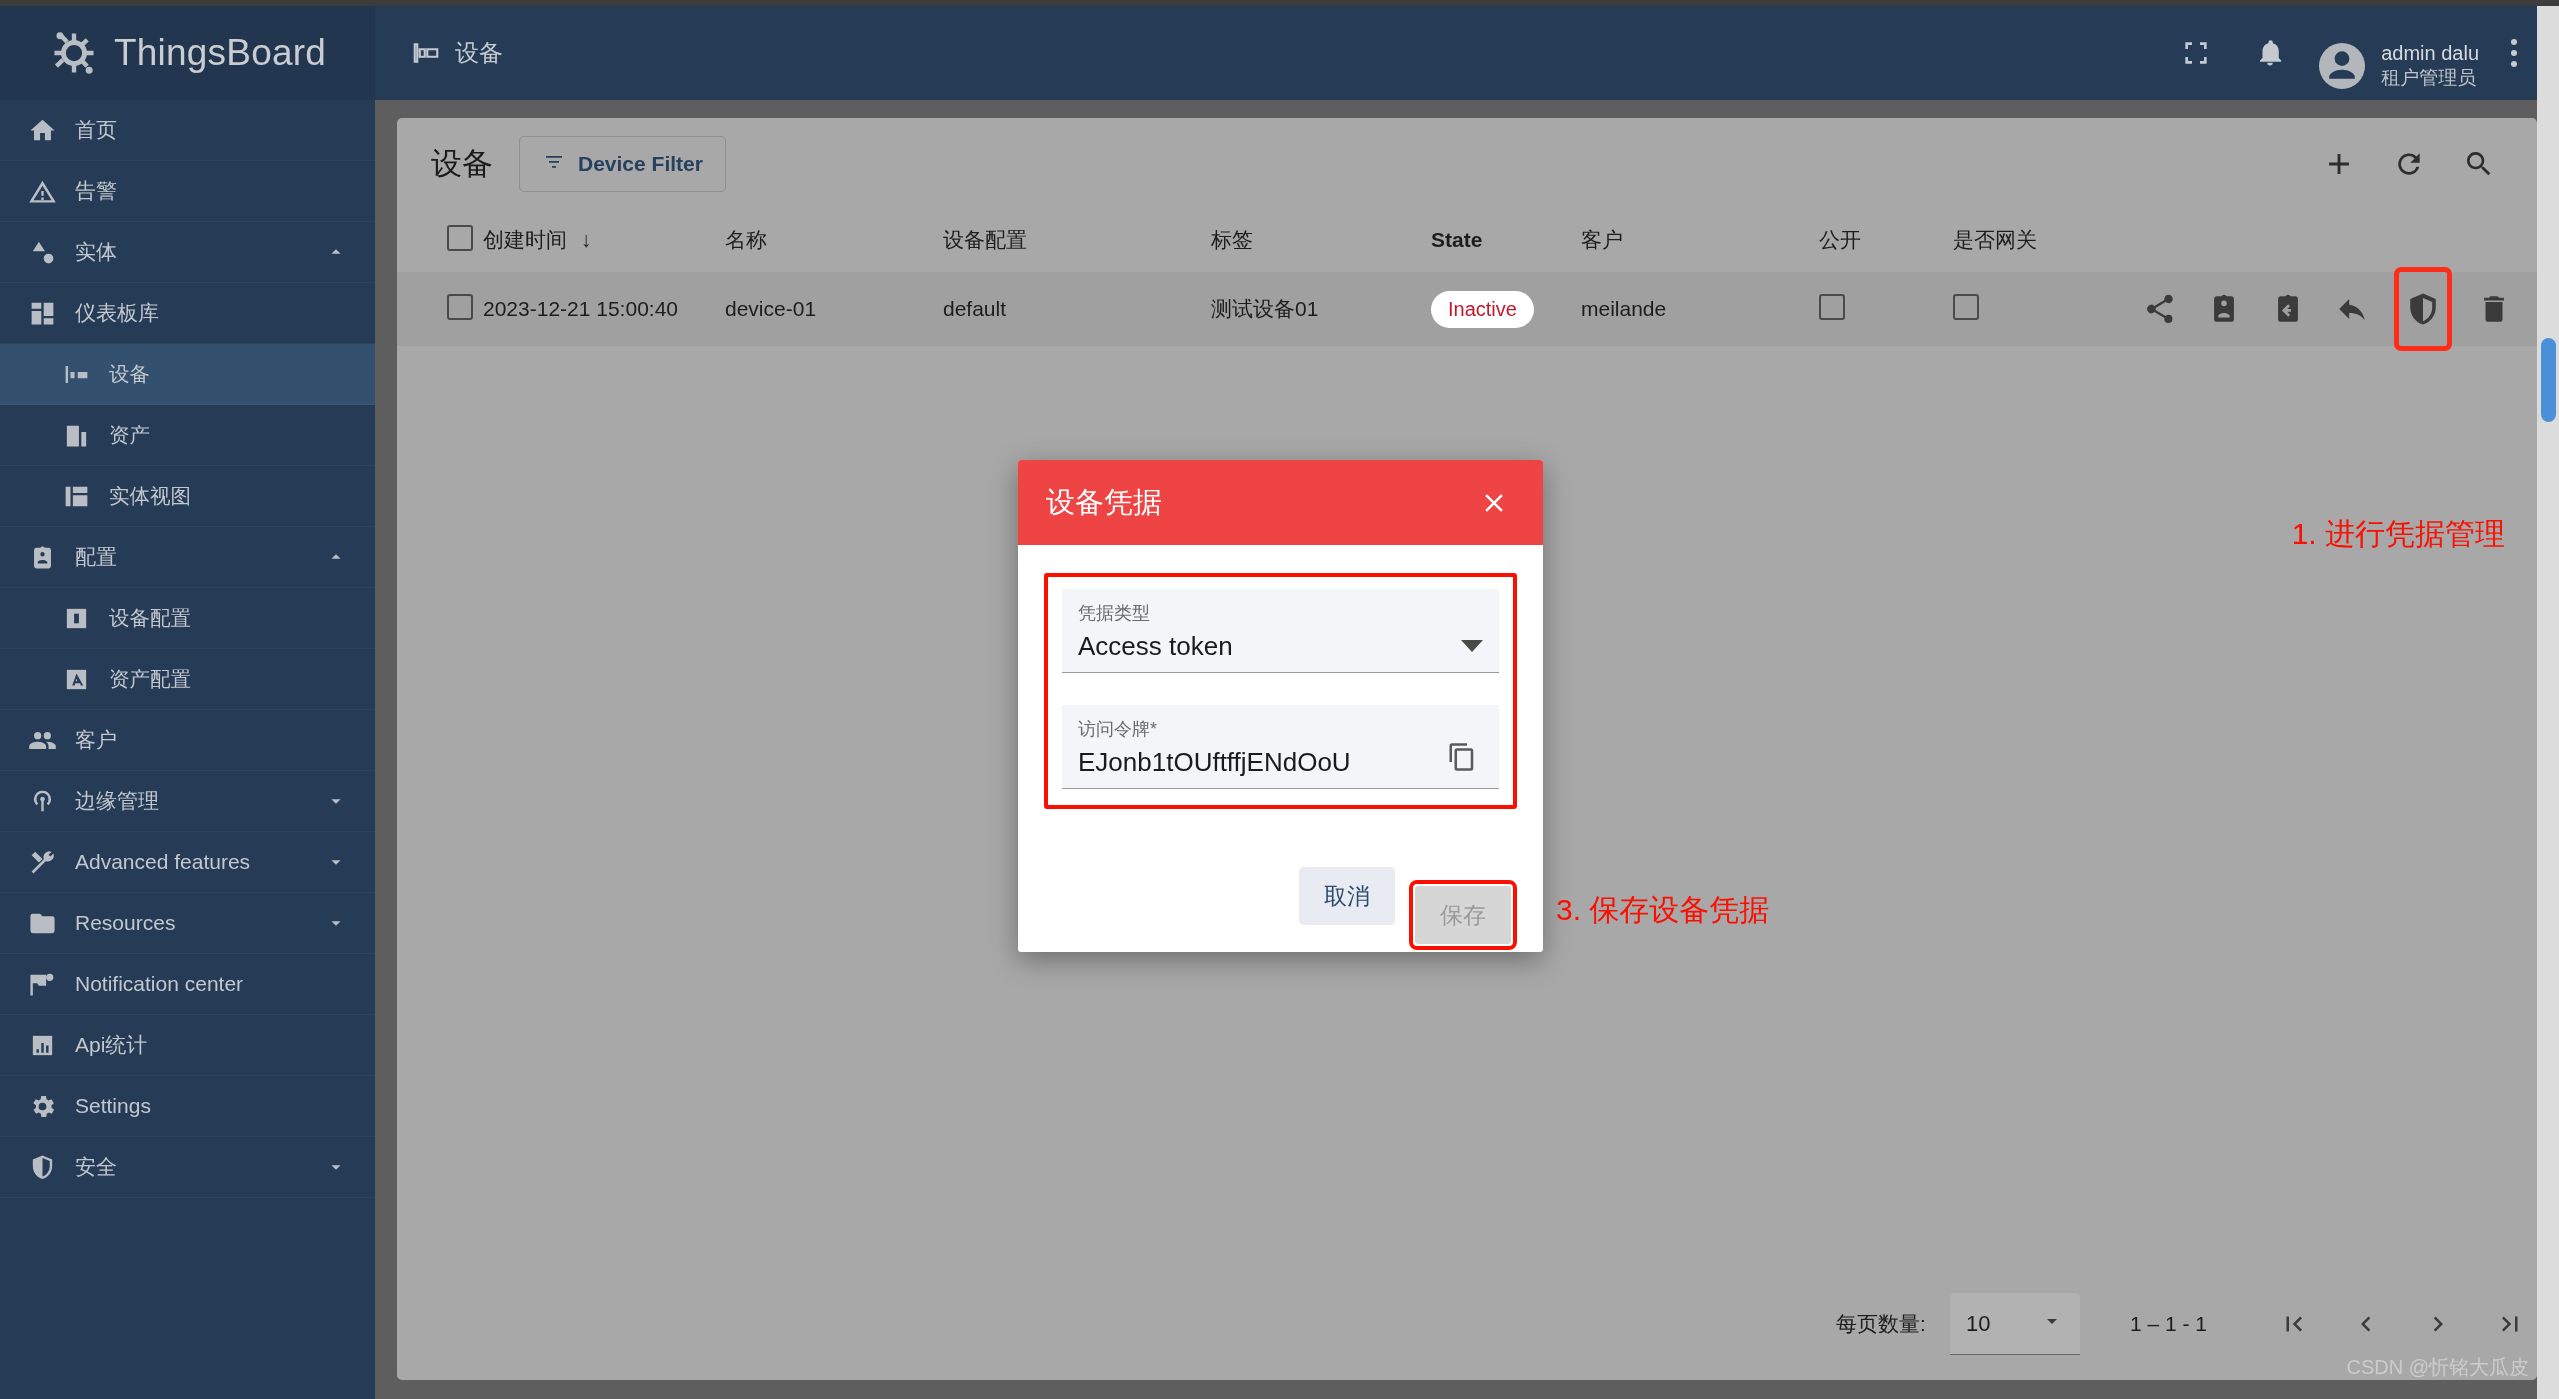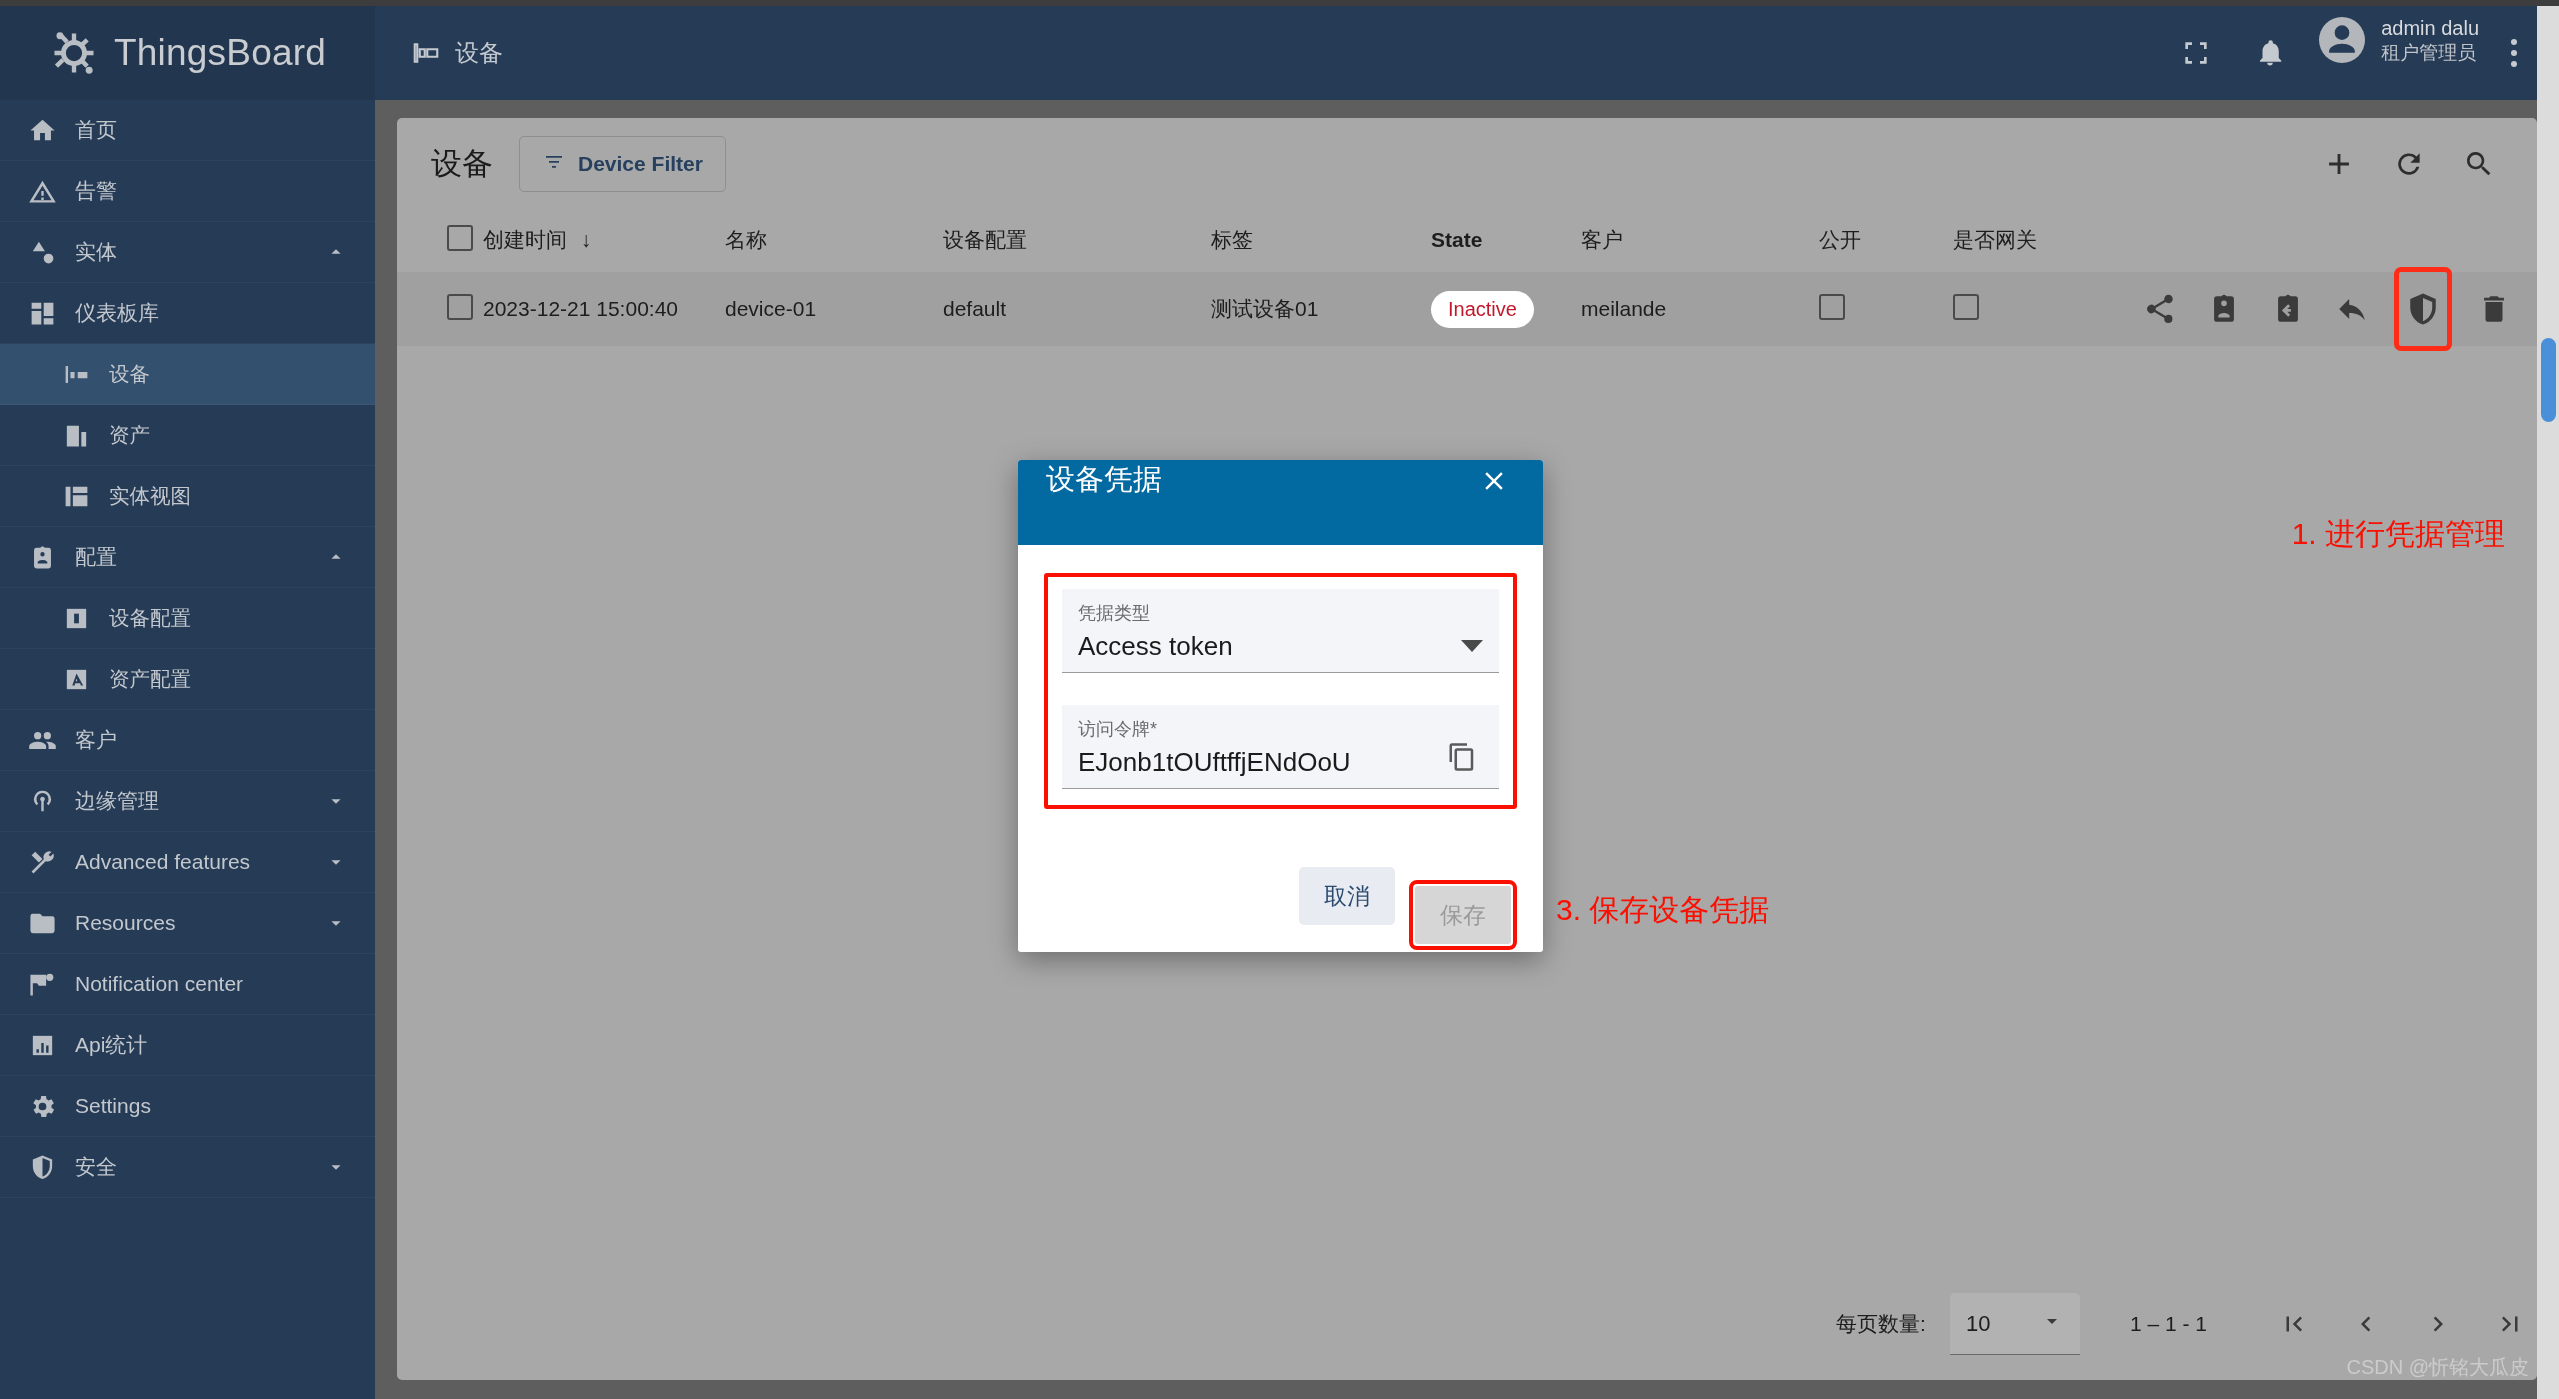--- a/index.html
+++ b/index.html
@@ -43,21 +43,21 @@
   .nav-caret svg { width: 100%; height: 100%; fill: #b9bec5; }
 
   
   .header {
     position: absolute; top: 6px; left: 375px; width: 2184px; height: 94px;
     background: #253b56; display: flex; align-items: center;
   }
   .header-title { display:flex; align-items:center; gap: 14px; margin-left: 36px; color:#c5cad0; font-size: 24px; }
   .header-title .hico { width: 30px; height: 30px; }
   .header-title .hico svg { width:100%; height:100%; fill:#c5cad0; }
-  .header-right { margin-left: auto; display: flex; align-items: flex-start; gap: 0px; padding-right: 18px; }
+  .header-right { margin-left: auto; display: flex; align-items: flex-end; gap: 0px; padding-right: 18px; }
   .hbtn { width: 74px; height: 74px; display:flex; align-items:center; justify-content:center; cursor:pointer; }
   .hbtn svg { fill: #c5cad0; }
   .user-block { display:flex; align-items:center; gap: 16px; padding: 0 8px 0 12px; cursor:pointer; }
   .avatar { width: 46px; height: 46px; border-radius: 50%; background: #b3b6ba; display:flex; align-items:center; justify-content:center; }
   .avatar svg { width: 44px; height: 44px; fill: #253b56; }
   .user-text { line-height: 1.25; }
   .user-name { color: #d8dade; font-size: 20px; }
   .user-role { color: #c0c4c9; font-size: 19px; }
   .kebab { width: 54px; height: 74px; display:flex; flex-direction:column; align-items:center; justify-content:center; gap:5px; cursor:pointer; }
   .kebab i { width: 6px; height: 6px; background: #c5cad0; border-radius: 50%; display:block; }
@@ -130,21 +130,21 @@
   
   .scrollbar { position:absolute; top: 6px; right: 0; width: 22px; height: 1393px; background: #dcdcdc; }
   .scrollthumb { position:absolute; top: 332px; right: 3px; width: 15px; height: 84px; background: #4a90d9; border-radius: 8px; }
 
   
   .modal {
     position:absolute; left: 1018px; top: 460px; width: 525px; height: 492px;
     background: #ffffff; box-shadow: 0 8px 28px rgba(0,0,0,0.35); border-radius: 3px; overflow: hidden;
   }
   .modal-head {
-    height: 85px; background: #0369a1; display:flex; padding: 0 28px;
+    height: 85px; background: #ef4444; display:flex; align-items:center; padding: 0 28px;
   }
   .modal-title { color: #ffffff; font-size: 29px; }
   .modal-close { margin-left:auto; width: 42px; height: 42px; display:flex; align-items:center; justify-content:center; cursor:pointer; }
   .modal-close svg { fill: #ffffff; }
   .modal-body { padding: 28px 26px 0 26px; }
   .field-group {
     border: 4px solid #fb0f00; border-radius: 3px; padding: 12px 14px 16px 14px;
   }
   .field {
     background: #f3f5f8; border-bottom: 1px solid #9a9a9a; padding: 12px 16px 10px 16px;

